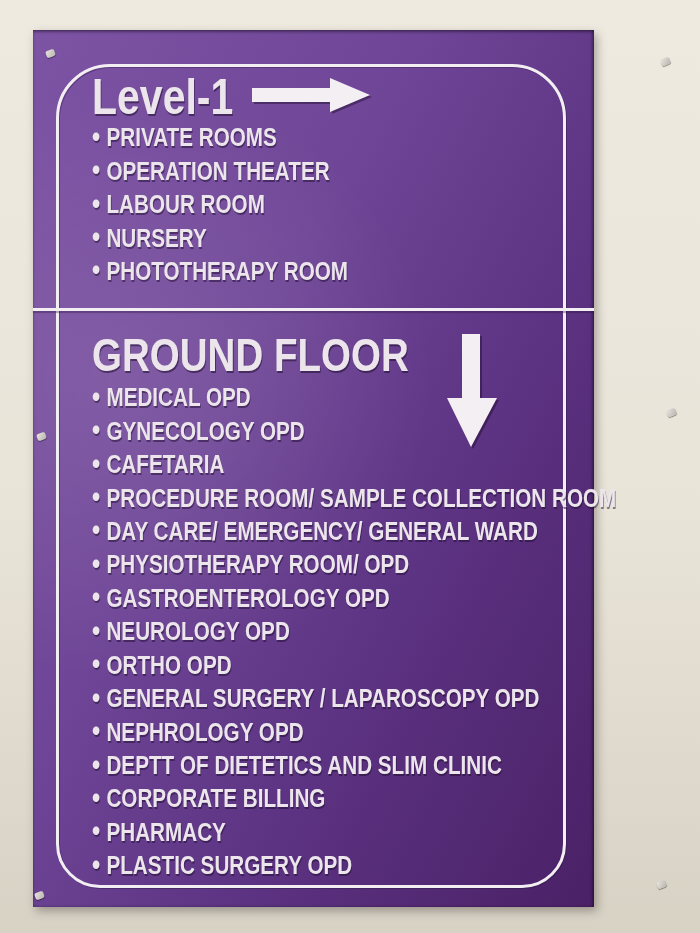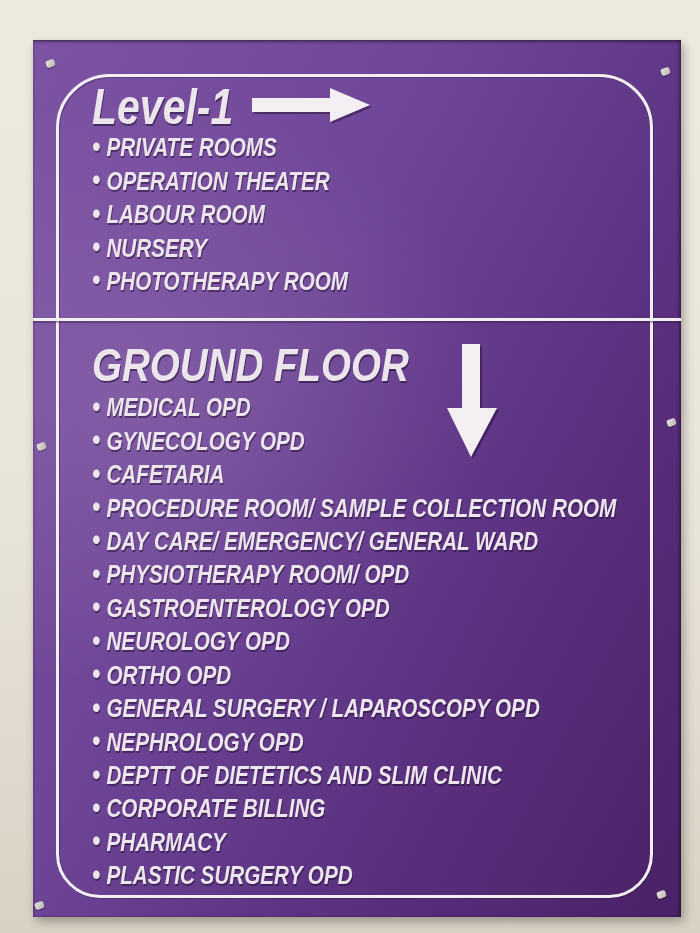--- a/index.html
+++ b/index.html
@@ -4,25 +4,25 @@
 <style>
   :root{
     --wall_light:#efeae0; --wall_mid:#e9e4d8; --wall_dark:#d7d2c4;
     --board_light:#7d53a4; --board_mid:#6f4697; --board_deep:#5c3282; --board_dark:#4a2166;
     --sign_text:#ece6ec; --sign_border:#f2eef2;
   }
   *{margin:0;padding:0;box-sizing:border-box;}
   body{width:700px;height:933px;overflow:hidden;font-family:"Liberation Sans","DejaVu Sans",sans-serif;}
   .scene{position:relative;width:700px;height:933px;
     background:linear-gradient(180deg,var(--wall_light) 0%,var(--wall_mid) 55%,var(--wall_dark) 100%);}
-  .board{position:absolute;left:33px;top:40px;width:648px;height:877px;
+  .board{position:absolute;left:33px;top:30px;width:561px;height:877px;
     background:
       radial-gradient(90% 55% at 16% 40%, rgba(255,255,255,0.10), rgba(255,255,255,0) 62%),
       linear-gradient(118deg,var(--board_light) 0%,var(--board_mid) 38%,var(--board_deep) 66%,var(--board_dark) 100%);
-    box-shadow:3px 4px 9px rgba(40,25,30,0.35), inset 0 2px 3px rgba(0,0,0,0.35), inset -2px 0 3px rgba(0,0,0,0.3);font-style:italic;}
+    box-shadow:3px 4px 9px rgba(40,25,30,0.35), inset 0 2px 3px rgba(0,0,0,0.35), inset -2px 0 3px rgba(0,0,0,0.3);}
   .inner-border{position:absolute;left:23px;top:34px;right:28px;bottom:19px;
     border:3px solid var(--sign_border);
     border-radius:54px 54px 44px 44px;
     box-shadow:1px 1px 0 rgba(40,20,60,0.4), inset 1px 1px 0 rgba(40,20,60,0.35);}
   .divider{position:absolute;left:0;top:278px;width:100%;height:3px;background:var(--sign_border);
     box-shadow:0 2px 1px rgba(40,20,60,0.35);}
   .heading{position:absolute;left:59px;color:var(--sign_text);font-weight:bold;
     letter-spacing:0;white-space:nowrap;transform:scaleX(0.82);transform-origin:0 50%;
     text-shadow:1px 2px 0 rgba(30,12,45,0.55);}
   .heading.level1{top:38px;font-size:50px;}

